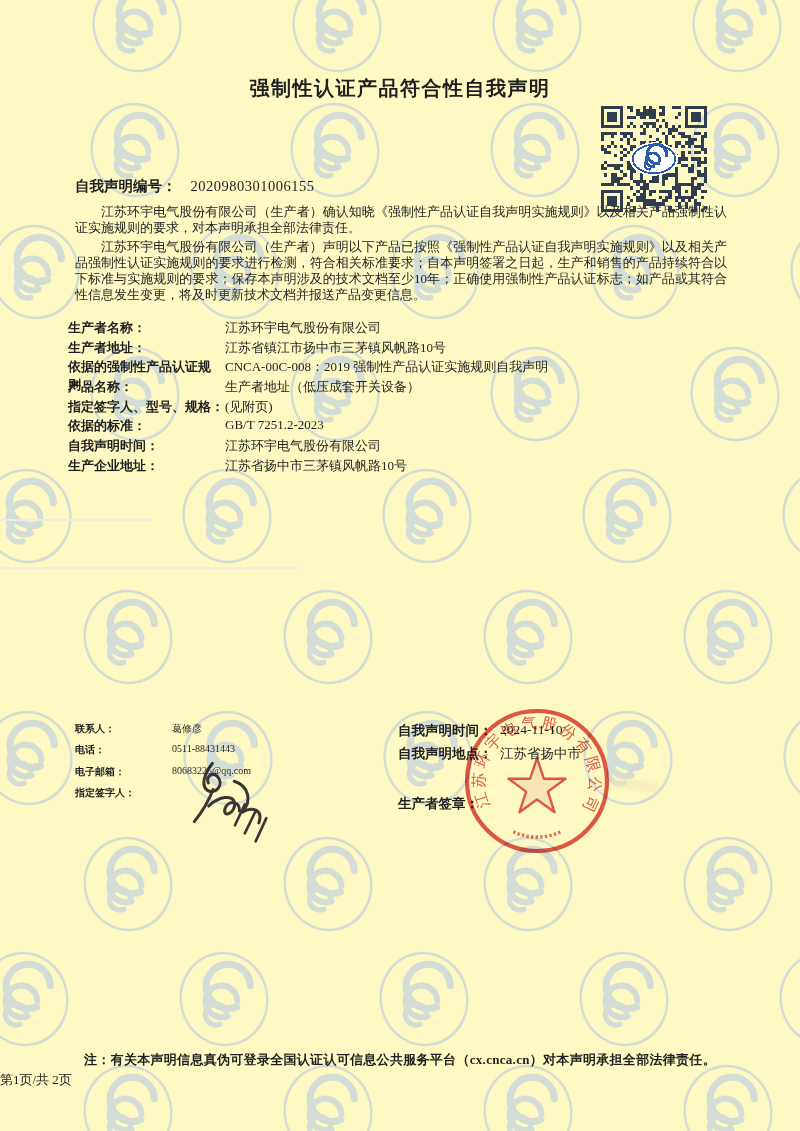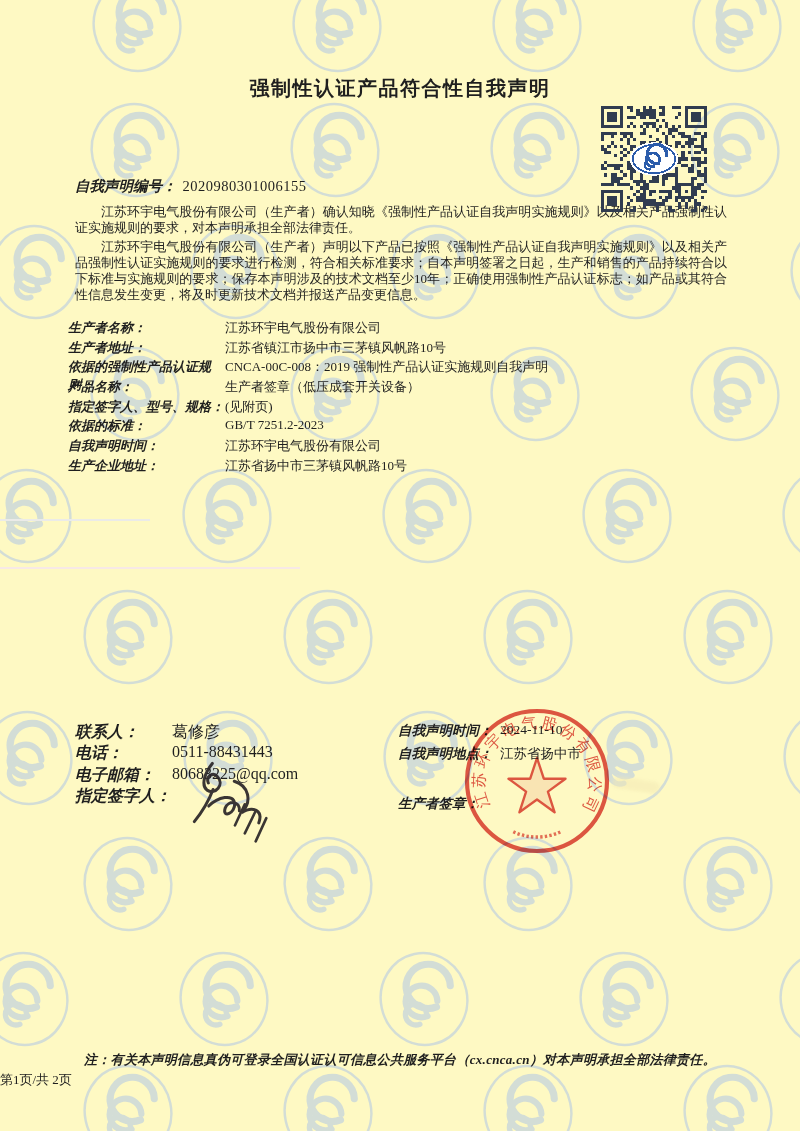--- a/index.html
+++ b/index.html
@@ -2,37 +2,37 @@
 <html><head>
 <meta charset="utf-8">
 <style>
   html,body{margin:0;padding:0;background:#ffffff;}
   .page{
     position:relative;width:800px;height:1131px;overflow:hidden;
     background:#fef9c3;color:#1f1f1f;
     font-family:"Liberation Serif","DejaVu Serif",serif;
   }
   .abs{position:absolute;}
-  .kai{font-style:italic;font-weight:600;}
+  .kai{font-weight:600;}
   
   #watermarks{position:absolute;inset:0;z-index:0;}
   .wm{position:absolute;opacity:.5;transform:rotate(-12deg);}
   .artifact{position:absolute;z-index:1;}
   
   #doc-title{left:0;right:0;top:75px;text-align:center;font-size:20px;font-weight:700;
     letter-spacing:1.5px;z-index:2;}
   #decl-no{left:75px;top:177px;font-size:14.5px;z-index:2;}
-  #decl-no .num{letter-spacing:.5px;font-weight:500;margin-left:6px;text-align:right;}
+  #decl-no .num{letter-spacing:.5px;font-weight:500;margin-left:14px;text-align:right;}
   #paragraphs{left:75px;top:204px;width:652px;z-index:2;font-size:13px;line-height:15.7px;
     text-align:justify;}
   #paragraphs p{margin:0 0 4px 0;text-indent:2em;}
   #fields{left:68px;top:319px;width:680px;z-index:2;font-size:13px;}
   .frow{display:flex;height:19.7px;align-items:flex-start;}
   .flabel{width:157px;flex:none;}
-  #contact{left:75px;top:722px;width:300px;z-index:2;font-size:16px;}
+  #contact{left:75px;top:722px;width:300px;z-index:2;font-size:10px;}
   .crow{display:flex;height:21.4px;align-items:flex-start;}
   .clabel{width:97px;flex:none;}
   #meta{left:398px;top:722px;width:300px;z-index:2;font-size:13.5px;}
   .mrow{display:flex;height:23px;align-items:flex-start;}
   .mrow.gap{margin-top:27px;}
   .mlabel{width:102px;flex:none;}
   #qr-wrap{left:601px;top:106px;z-index:3;}
   #signature{left:178px;top:748px;z-index:4;transform:rotate(-6deg);}
   #stamp{left:437px;top:681px;z-index:5;mix-blend-mode:multiply;opacity:.88;}
   #footer-note{left:0;right:0;top:1051px;text-align:center;font-size:13px;z-index:2;
@@ -751,21 +751,21 @@
     <div class="frow">
       <span class="flabel kai">生产者地址：</span>
       <span class="fvalue">江苏省镇江市扬中市三茅镇风帆路10号</span>
     </div>
     <div class="frow">
       <span class="flabel kai">依据的强制性产品认证规则：</span>
       <span class="fvalue">CNCA-00C-008：2019  强制性产品认证实施规则自我声明</span>
     </div>
     <div class="frow">
       <span class="flabel kai">产品名称：</span>
-      <span class="fvalue">生产者签章（低压成套开关设备）</span>
+      <span class="fvalue">生产者地址（低压成套开关设备）</span>
     </div>
     <div class="frow">
       <span class="flabel kai">指定签字人、型号、规格：</span>
       <span class="fvalue">(见附页)</span>
     </div>
     <div class="frow">
       <span class="flabel kai">依据的标准：</span>
       <span class="fvalue">GB/T 7251.2-2023</span>
     </div>
     <div class="frow">

